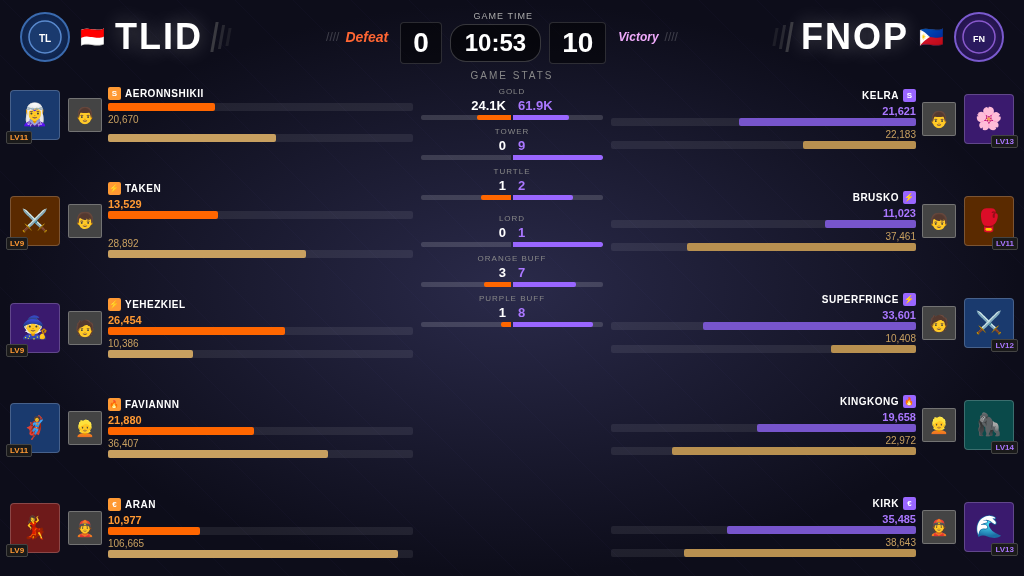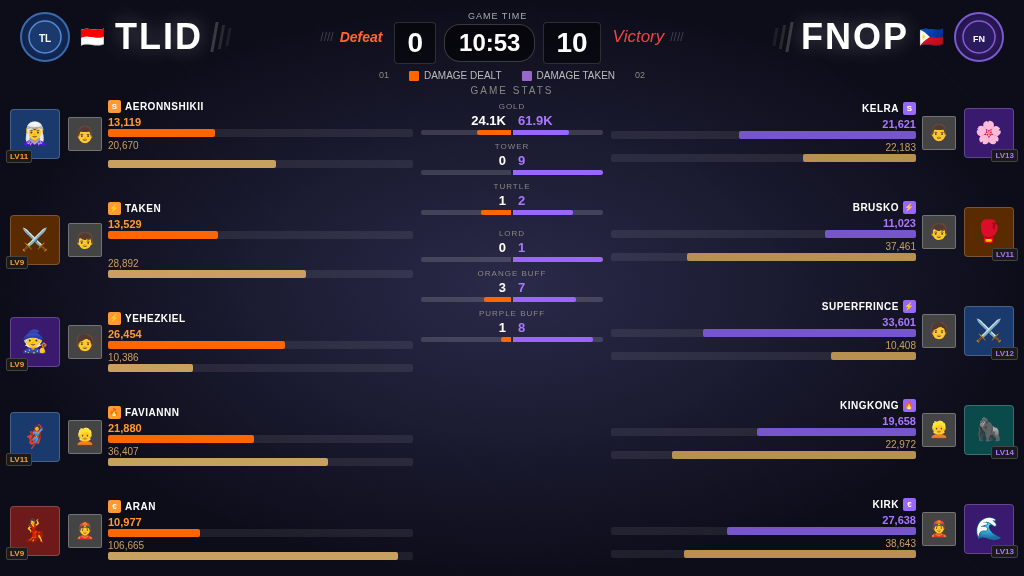--- a/index.html
+++ b/index.html
@@ -93,24 +93,24 @@
       align-items: center;
       gap: 12px;
     }
     .defeat-label {
       font-size: 14px;
       color: #ff6633;
       font-style: italic;
       font-weight: bold;
     }
     .victory-label {
-      font-size: 17px;
-      color: #ef4444;
+      font-size: 12px;
+      color: #f0abfc;
       font-style: italic;
-      font-weight: normal;
+      font-weight: bold;
     }
     .score-box {
       display: flex;
       align-items: center;
       gap: 6px;
       background: rgba(0,0,0,0.5);
       padding: 4px 12px;
       border-radius: 4px;
       border: 1px solid rgba(255,255,255,0.15);
     }
@@ -249,51 +249,36 @@
       <span style="font-size:20px;">🇵🇭</span>
       <span class="team-name">FNOP</span>
       <div style="display:flex;gap:4px;align-items:center;flex-direction:row-reverse;">
         <div style="width:3px;height:30px;background:#666;opacity:0.5;transform:skewX(-10deg);"></div>
         <div style="width:3px;height:24px;background:#666;opacity:0.3;transform:skewX(-10deg);"></div>
         <div style="width:3px;height:18px;background:#666;opacity:0.2;transform:skewX(-10deg);"></div>
       </div>
     </div>
   </div>
 
-  <div class="legend-row">
-    <span class="legend-num">01</span>
-    <div class="legend-item">
-      <div class="legend-dot" style="background:#ff6600;"></div>
-      <span style="font-size:10px;color:#bbb;">DAMAGE DEALT</span>
-    </div>
-    <div class="legend-item">
-      <div class="legend-dot" style="background:#9966cc;"></div>
-      <span style="font-size:10px;color:#bbb;">DAMAGE TAKEN</span>
-    </div>
-    <span class="legend-num">02</span>
-  </div>
 
   <div class="main-content">
 
     <div class="players-left" id="players-left-container">
     <div style="display: flex; align-items: center; gap: 6px; padding: 2px 0px;">
     <div style="position:relative;width:50px;height:50px;flex-shrink:0;">
       <div style="width:50px;height:50px;border-radius:4px;background:#1a3a6e;border:1px solid rgba(255,255,255,0.2);display:flex;align-items:center;justify-content:center;font-size:22px;">🧝‍♀️</div>
       <div style="position:absolute;bottom:-4px;left:-4px;background:#1a1a1a;border:1px solid #444;border-radius:2px;font-size:8px;color:#ff9933;padding:1px 3px;font-weight:bold;">LV11</div>
     </div>
     <div style="position:relative;width:34px;height:34px;flex-shrink:0;margin-left:2px;">
       <div style="width:34px;height:34px;border-radius:2px;background:#444;border:1px solid rgba(255,255,255,0.25);display:flex;align-items:center;justify-content:center;font-size:16px;overflow:hidden;">👨</div>
     </div>
     <div style="flex:1;">
       <div style="display:flex;align-items:center;gap:4px;margin-bottom:3px;">
         <div style="width:13px;height:13px;background:#ff9933;border-radius:2px;display:flex;align-items:center;justify-content:center;font-size:8px;color:white;font-weight:bold;flex-shrink:0;">S</div>
         <span style="font-size:10px;font-weight:800;color:white;letter-spacing:0.5px;">AERONNSHIKII</span>
-      </div>
-      <div style="display:flex;align-items:center;gap:6px;margin-bottom:1px;">
-        <span style="font-size:11px;font-weight:900;color:#ff9933;min-width:45px;">13,119</span>
       </div>
       <div style="position:relative;height:9px;margin-bottom:2px;">
         <div style="position:absolute;left:0;right:0;height:8px;background:rgba(255,255,255,0.08);border-radius:2px;"></div>
         <div style="position:absolute;left:0;height:8px;background:#ff6600;border-radius:2px;width:35%;"></div>
       </div>
       <div style="display:flex;align-items:flex-end;gap:6px;margin-bottom:9px;">
         <span style="font-size:10px;color:#c8a060;min-width:45px;">20,670</span>
       </div>
       <div style="position:relative;height:9px;">
         <div style="position:absolute;left:0;right:0;height:8px;background:rgba(255,255,255,0.08);border-radius:2px;"></div>
@@ -639,21 +624,21 @@
     </div>
     <div style="position:relative;width:34px;height:34px;flex-shrink:0;margin-right:2px;">
       <div style="width:34px;height:34px;border-radius:2px;background:#444;border:1px solid rgba(255,255,255,0.25);display:flex;align-items:center;justify-content:center;font-size:16px;overflow:hidden;">👲</div>
     </div>
     <div style="flex:1;">
       <div style="display:flex;align-items:center;gap:4px;margin-bottom:3px;flex-direction:row-reverse;">
         <div style="width:13px;height:13px;background:#9966ff;border-radius:2px;display:flex;align-items:center;justify-content:center;font-size:8px;color:white;font-weight:bold;flex-shrink:0;">€</div>
         <span style="font-size:10px;font-weight:800;color:white;letter-spacing:0.5px;">KIRK</span>
       </div>
       <div style="display:flex;align-items:center;gap:6px;margin-bottom:1px;justify-content:flex-end;">
-        <span style="font-size:11px;font-weight:900;color:#aa77ff;min-width:45px;text-align:right;">27,638</span>
+        <span style="font-size:11px;font-weight:900;color:#aa77ff;min-width:45px;text-align:right;">35,485</span>
       </div>
       <div style="position:relative;height:9px;margin-bottom:2px;">
         <div style="position:absolute;left:0;right:0;height:8px;background:rgba(255,255,255,0.08);border-radius:2px;"></div>
         <div style="position:absolute;right:0;height:8px;background:#7755cc;border-radius:2px;width:62%;"></div>
       </div>
       <div style="display:flex;align-items:center;gap:6px;margin-bottom:1px;justify-content:flex-end;">
         <span style="font-size:10px;color:#c8a060;min-width:45px;text-align:right;">38,643</span>
       </div>
       <div style="position:relative;height:9px;">
         <div style="position:absolute;left:0;right:0;height:8px;background:rgba(255,255,255,0.08);border-radius:2px;"></div>

